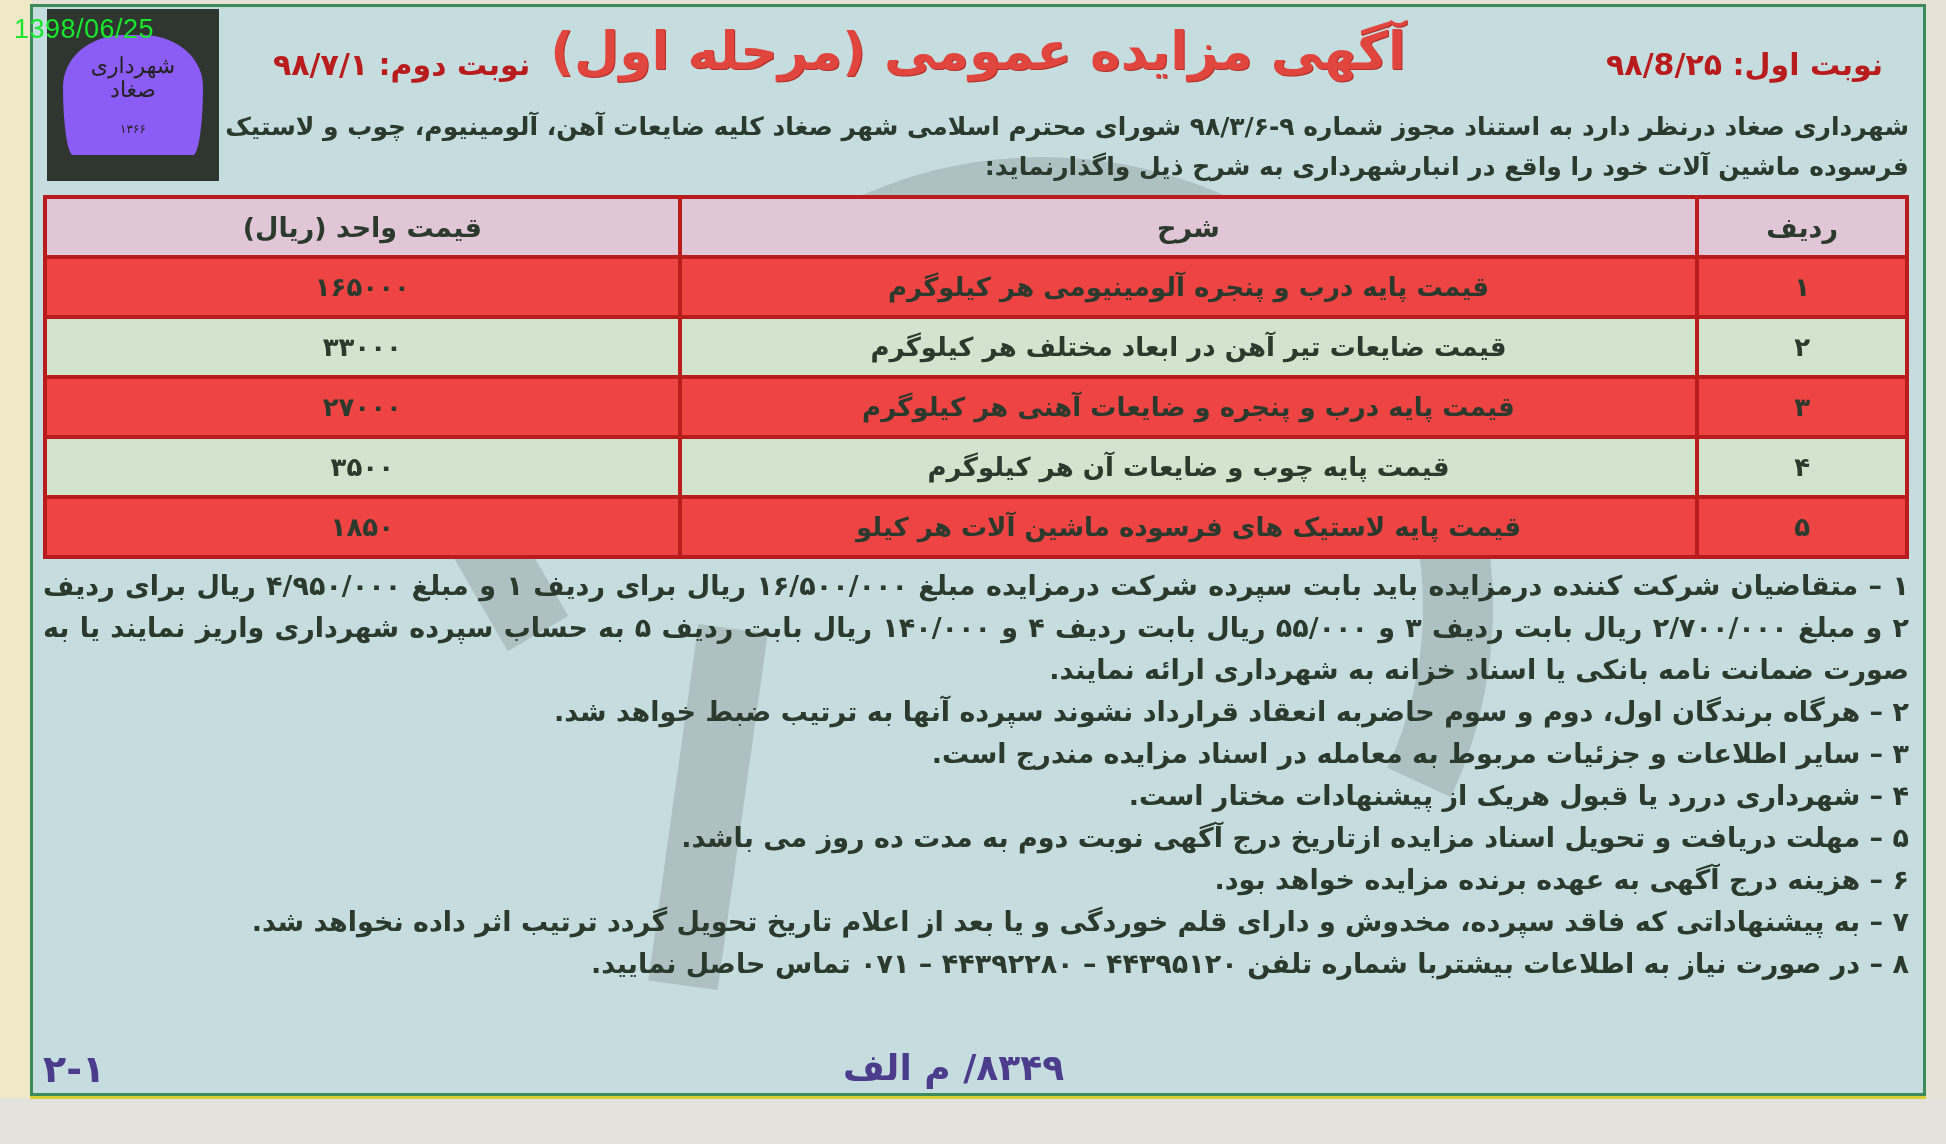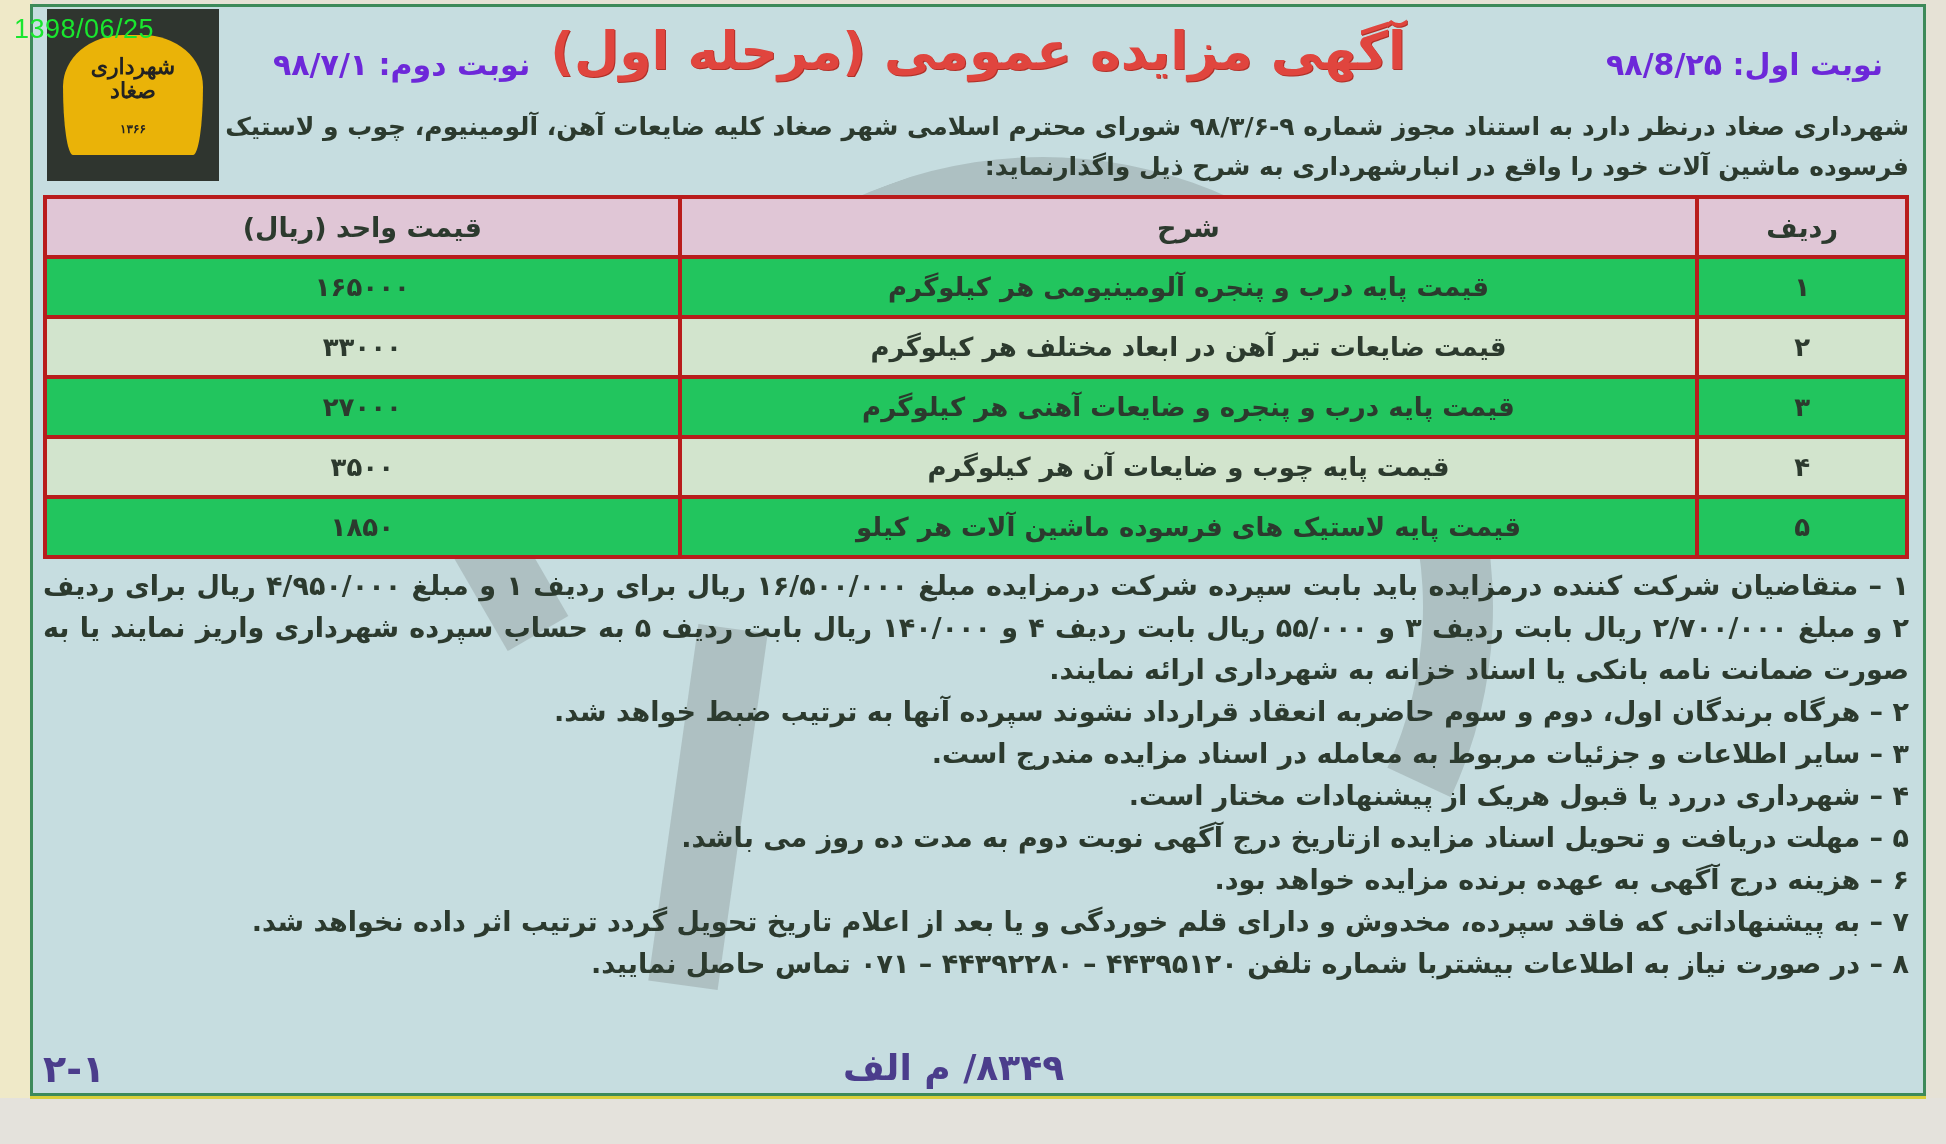--- a/index.html
+++ b/index.html
@@ -37,33 +37,33 @@
   .watermark-bar {
     position: absolute; width: 70px; background: rgba(110,120,120,0.28);
     pointer-events: none;
   }
   .logo {
     position: absolute; left: 14px; top: 2px; width: 172px; height: 172px;
     background: #2f352f;
     display: flex; align-items: center; justify-content: center;
   }
   .logo-shape {
-    width: 140px; height: 120px; background: #eab308;
+    width: 140px; height: 120px; background: #8b5cf6;
     border-radius: 60% 60% 10% 10% / 60% 60% 80% 80%;
     display: flex; flex-direction: column; align-items: center; justify-content: center;
-    font-family: "DejaVu Serif", serif; font-size: 22px; color: #222; line-height: 1.1; font-weight: bold;
+    font-family: "DejaVu Serif", serif; font-size: 22px; color: #222; line-height: 1.1;
   }
   .logo-year { font-size: 12px; margin-top: 20px; }
   .date-stamp {
     position: absolute; left: 14px; top: 14px;
     color: #19e62e; font-family: "Liberation Sans", sans-serif; font-size: 27px;
     direction: ltr; z-index: 5; letter-spacing: 0.5px;
   }
   .issue {
-    position: absolute; top: 40px; font-size: 30px; font-weight: bold; color: #6d28d9;
+    position: absolute; top: 40px; font-size: 30px; font-weight: bold; color: #b91c1c;
     white-space: nowrap;
   }
   .issue-first { right: 40px; }
   .issue-second { left: 240px; }
   .title {
     position: absolute; top: 14px; left: 50%; transform: translateX(-50%);
     font-size: 52px; font-weight: bold; color: #e0453e; white-space: nowrap;
     text-shadow: 1px 1px 0 #b03028;
   }
   .intro {
@@ -72,21 +72,21 @@
   }
   table.items {
     position: absolute; top: 188px; left: 10px; width: 1866px;
     border-collapse: collapse; font-weight: bold;
   }
   table.items td, table.items th {
     border: 4px solid #b91c1c; text-align: center; vertical-align: middle;
   }
   table.items th { background: #e0c6d6; height: 60px; font-size: 27px; }
   table.items td { height: 60px; font-size: 26px; }
-  table.items tr.odd td { background: #22c55e; }
+  table.items tr.odd td { background: #ef4444; }
   table.items tr.even td { background: #d2e4cd; }
   .col-row { width: 210px; }
   .col-desc { width: 1020px; }
   .col-price { width: 636px; }
   td.price { direction: ltr; font-size: 28px; }
   td.rownum { font-size: 34px; }
   .notes {
     position: absolute; top: 558px; right: 14px; width: 1866px;
     font-size: 27px; font-weight: bold; line-height: 42px; text-align: justify;
     text-align-last: right;

